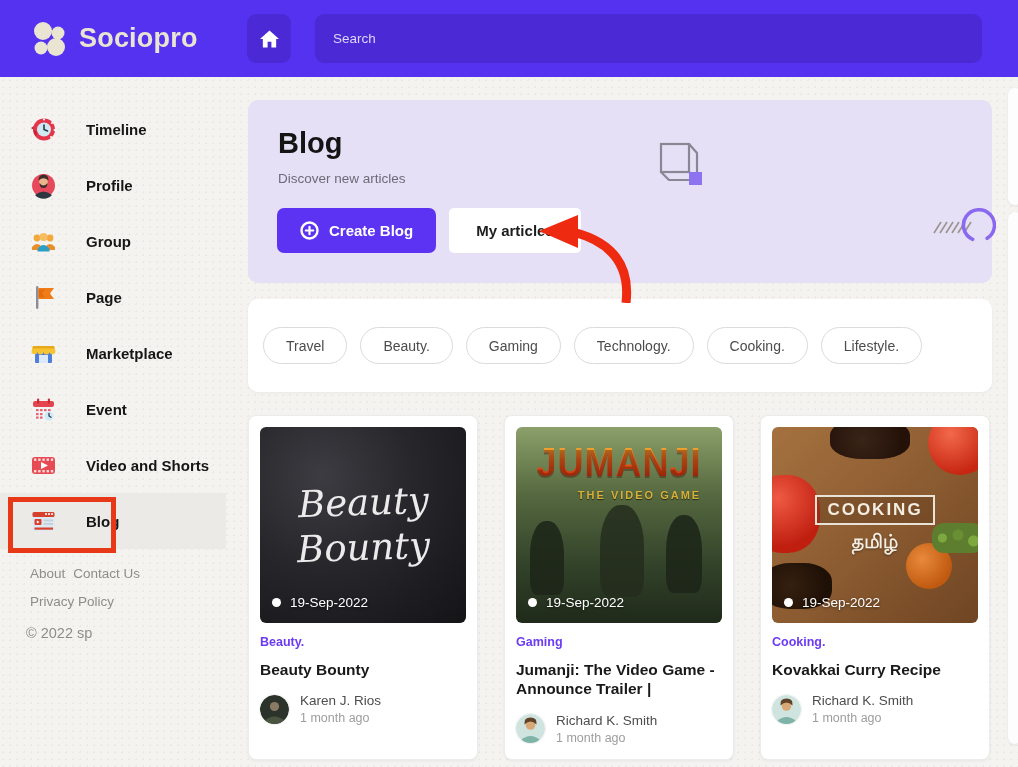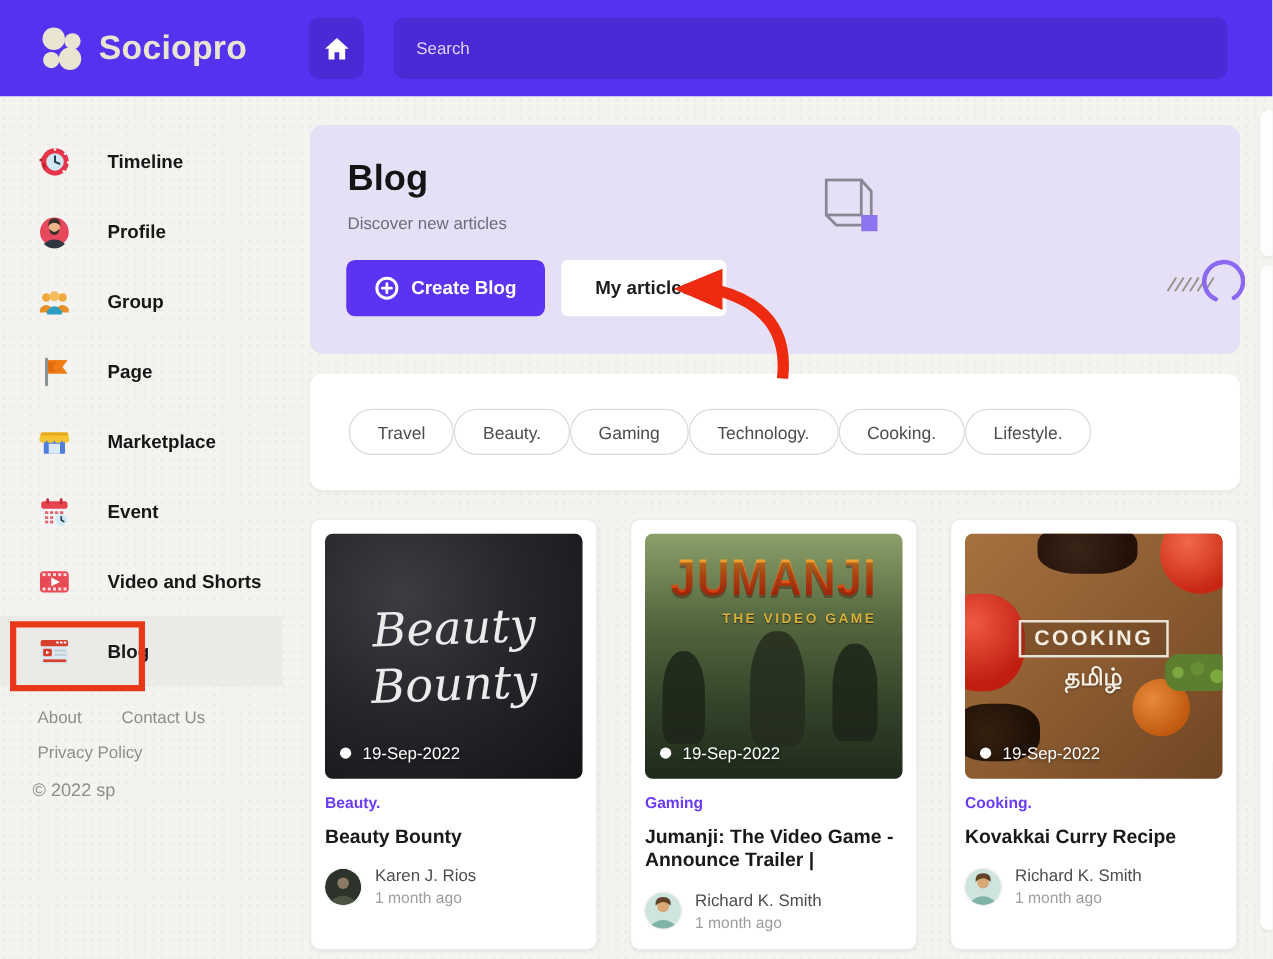--- a/index.html
+++ b/index.html
@@ -45,21 +45,21 @@
   }
   .side-item .lbl { font-size:15px; font-weight:700; color:#161616; }
   .side-item.active { background:#ebeae7; }
   .side-item svg { flex:0 0 auto; }
   .blog-highlight {
     position:absolute; left:8px; top:497px; width:108px; height:56px;
     border:5px solid #e73818; z-index:6; pointer-events:none;
   }
   .side-footer { position:absolute; left:30px; top:566px; font-size:13.5px; color:#8f8d8a; }
   .side-footer a { color:#8f8d8a; text-decoration:none; cursor:pointer; }
-  .row1 { display:flex; gap:32px; }
+  .row1 { display:flex; gap:8px; }
   .row2 { margin-top:13px; }
   .copyright { position:absolute; left:26px; top:625px; font-size:14.5px; color:#8f8d8a; }
 
   
   .hero {
     position:absolute; left:248px; top:100px; width:744px; height:183px;
     background:#e5e0f6; border-radius:10px; z-index:2;
   }
   .hero-title { position:absolute; left:30px; top:27px; font-size:29px; font-weight:700; color:#141414; }
   .hero-sub { position:absolute; left:30px; top:71px; font-size:13.5px; color:#6e6a78; }
@@ -79,21 +79,21 @@
   .squiggle-deco { position:absolute; left:682px; top:103px; }
 
   
   .arrow-annotation { position:absolute; left:536px; top:207px; z-index:7; pointer-events:none; }
 
   
   .cat-card {
     position:absolute; left:248px; top:299px; width:744px; height:93px;
     background:#fff; border-radius:10px; box-shadow:0 1px 3px rgba(40,40,60,.05); z-index:2;
   }
-  .pills { position:absolute; left:31px; top:28px; display:flex; }
+  .pills { position:absolute; left:15px; top:28px; display:flex; gap:13px; }
   .pill {
     height:37px; padding:0 22px; display:flex; align-items:center;
     border:1.5px solid #dbdbdb; border-radius:19px; background:#fff;
     font-size:14px; color:#4c4c4c; cursor:pointer; white-space:nowrap;
     font-family:"Liberation Sans", sans-serif;
   }
 
   
   .article-card {
     position:absolute; top:415px; width:230px; height:345px;

